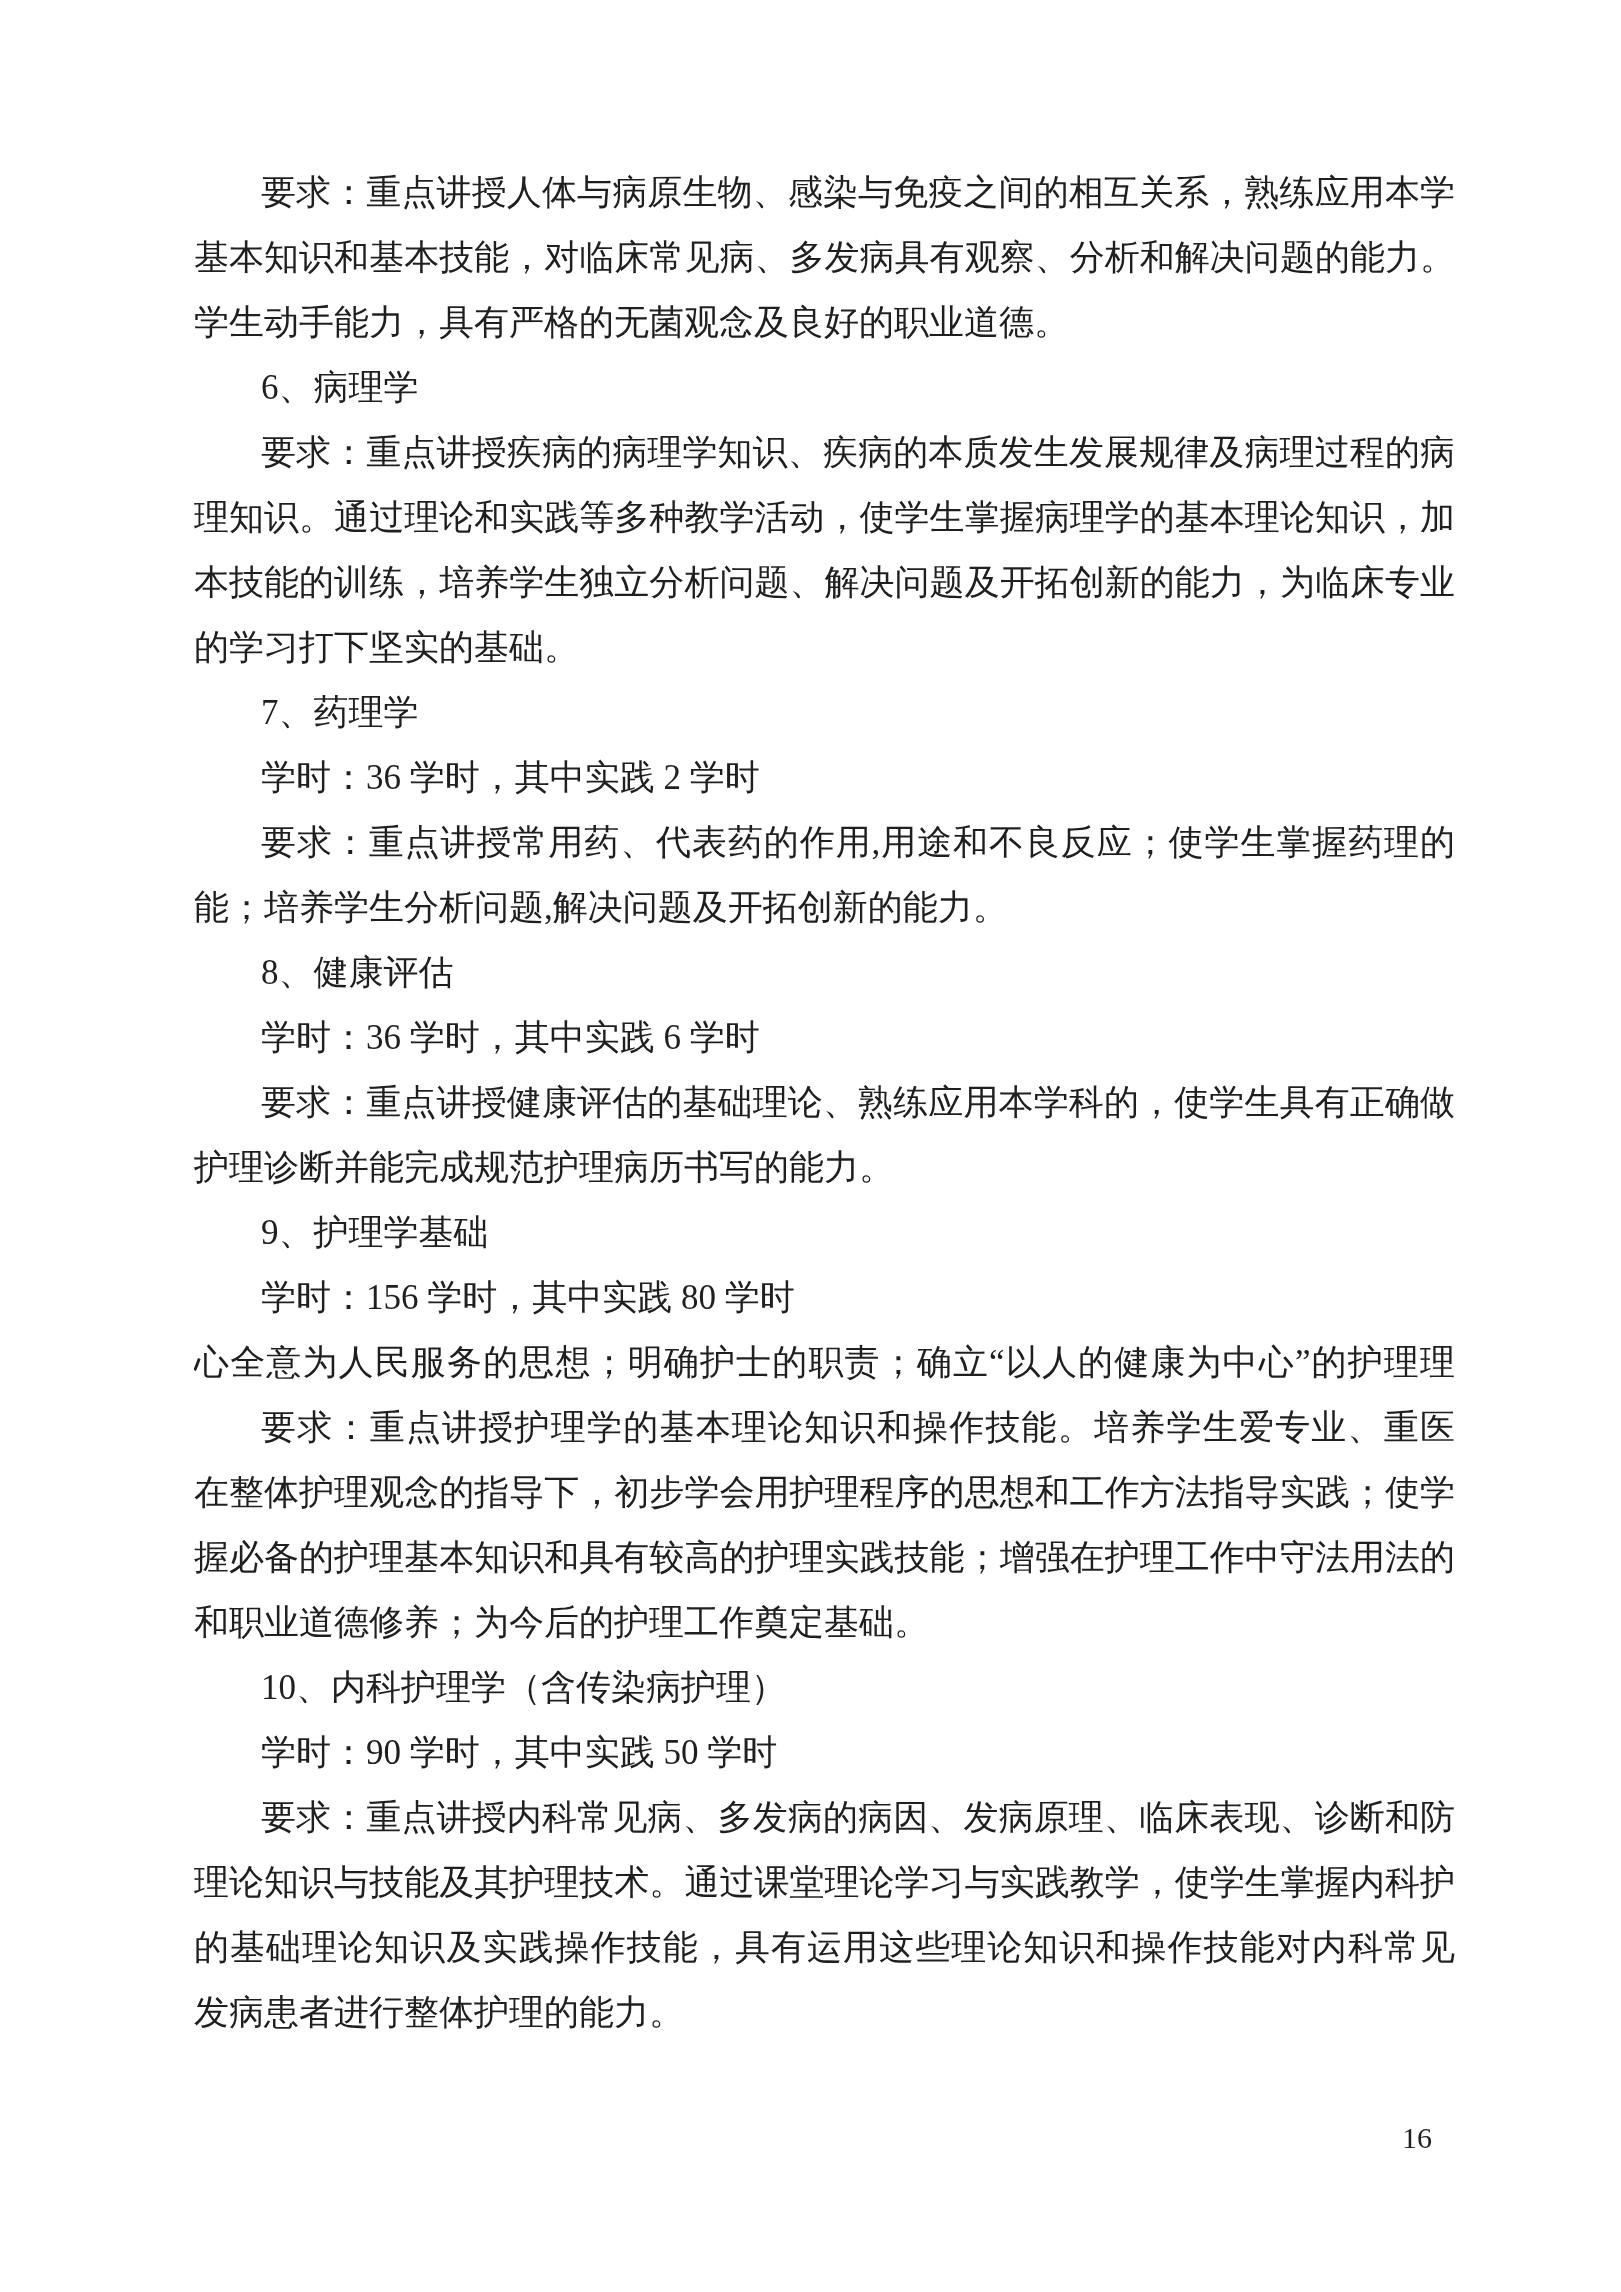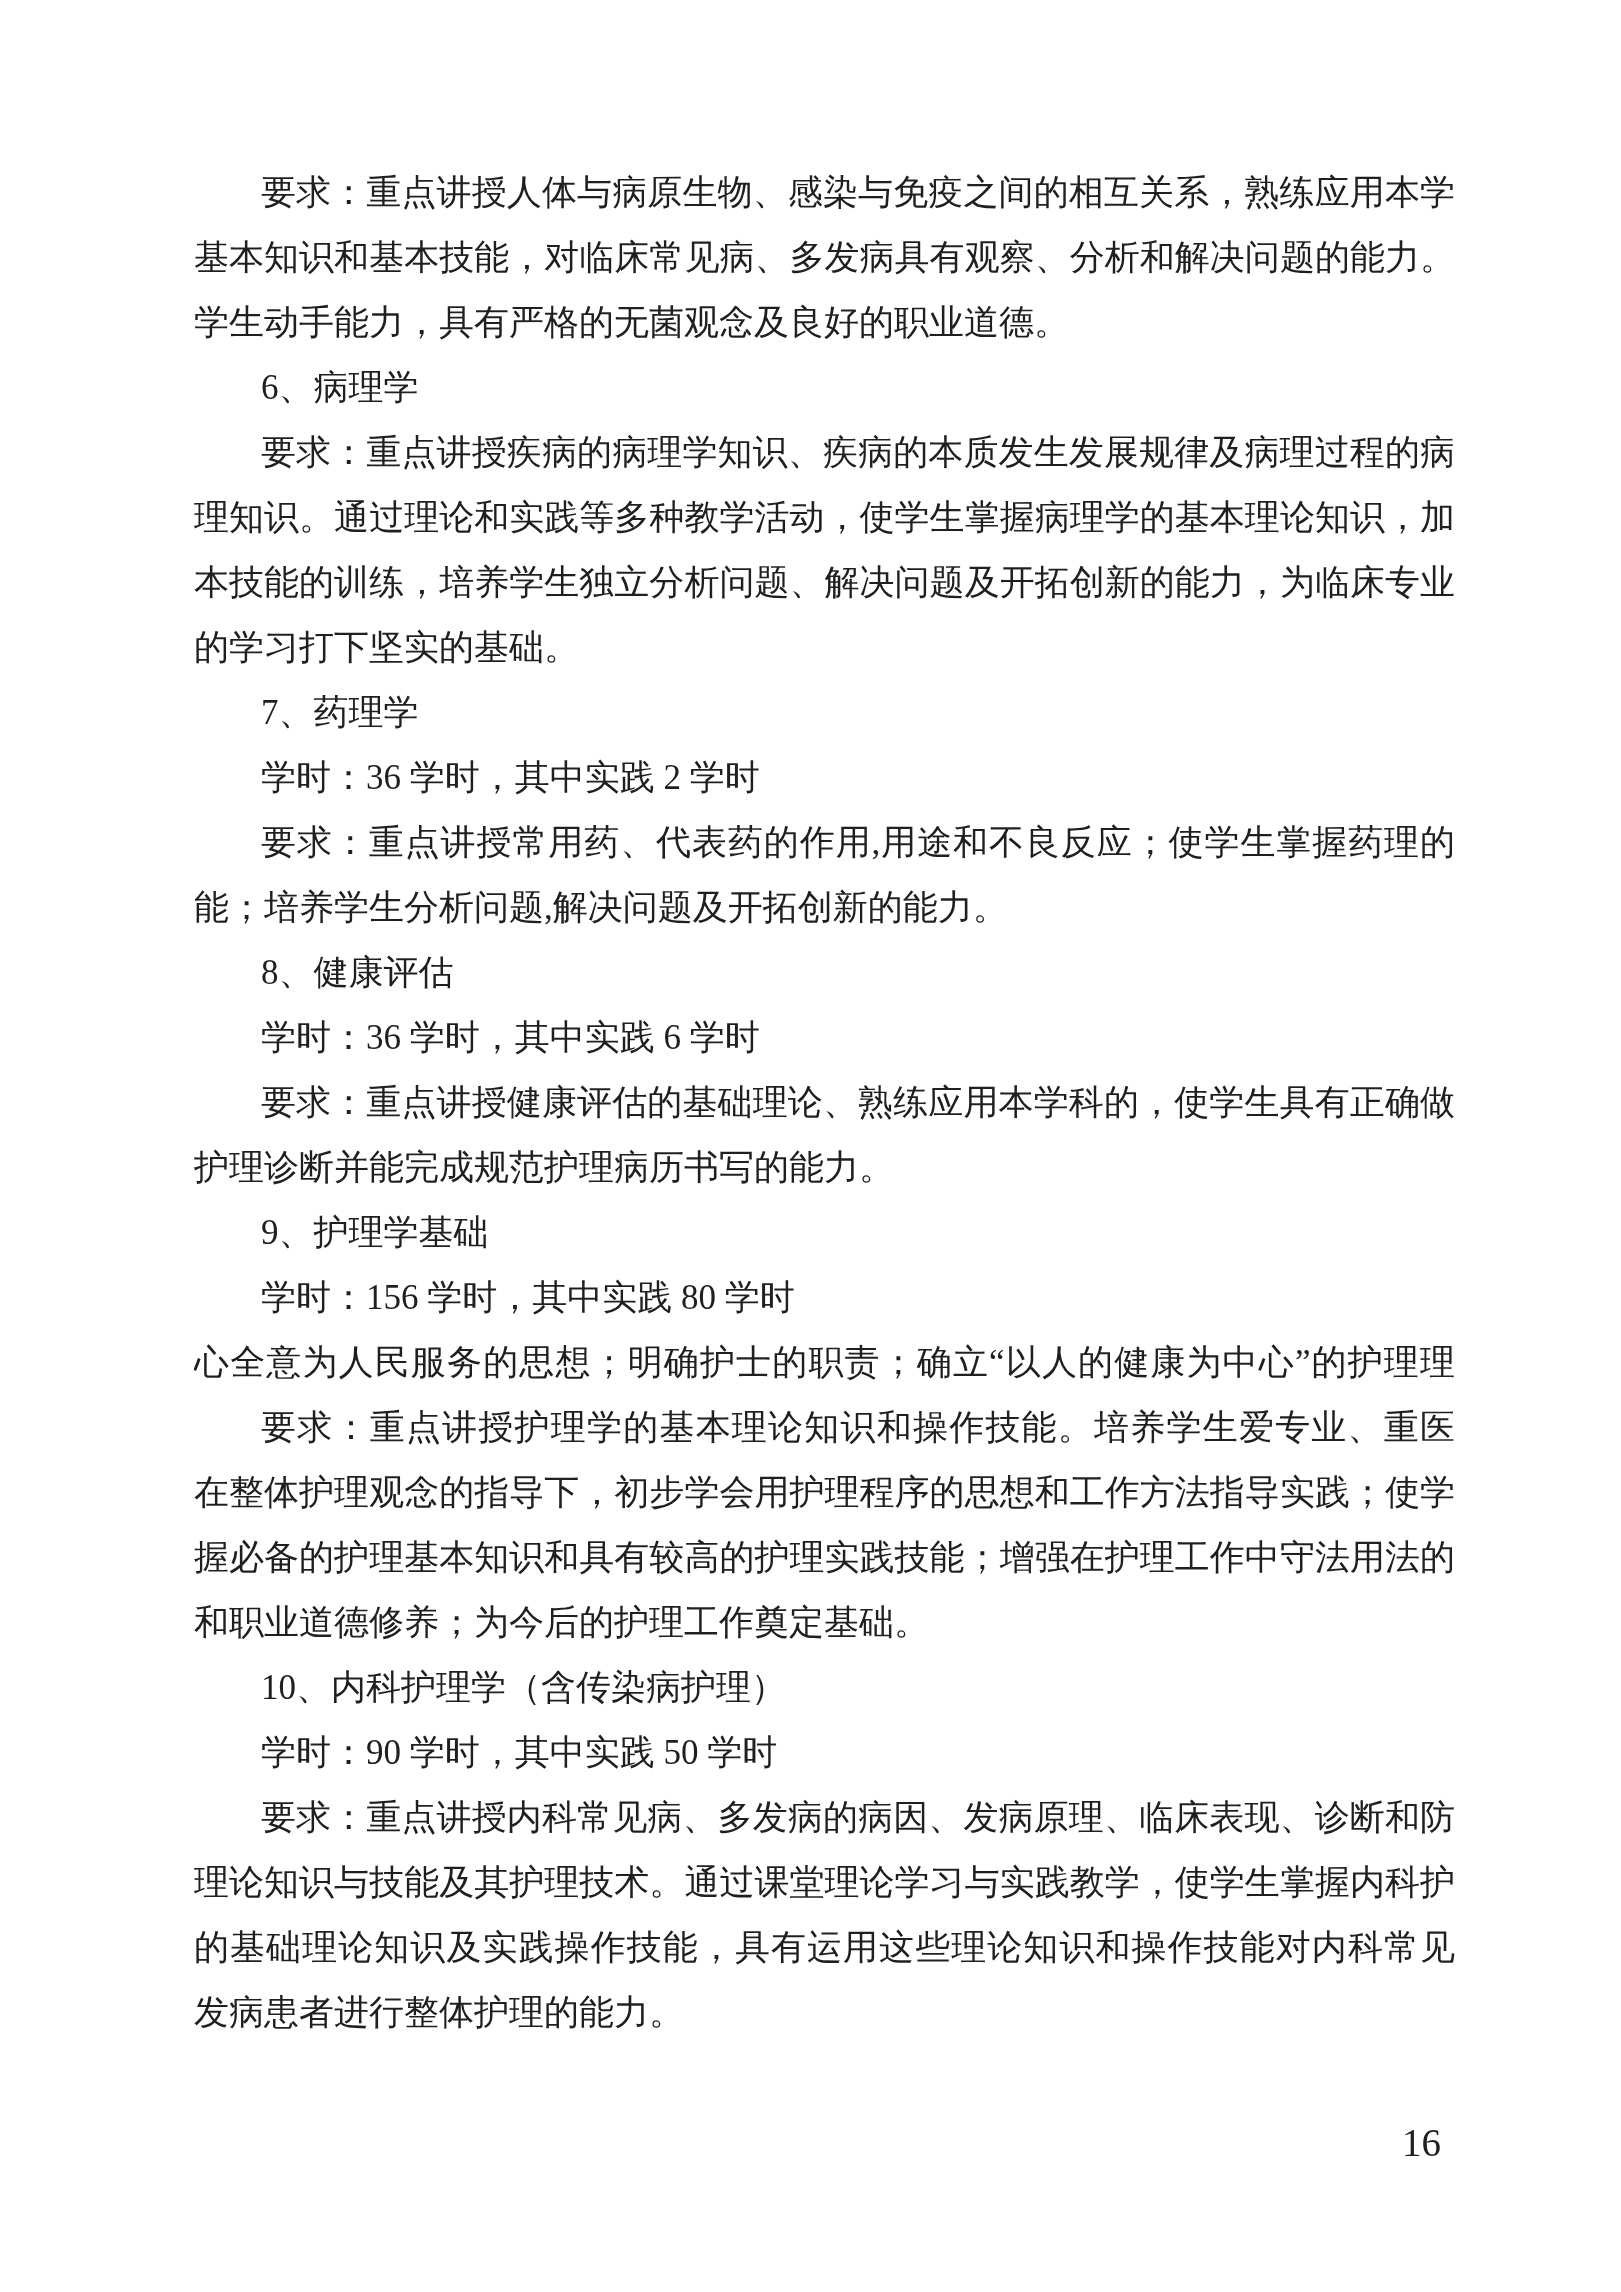--- a/index.html
+++ b/index.html
@@ -34,21 +34,21 @@
     white-space: normal;
     text-align: justify;
     text-align-last: justify;
     text-justify: inter-character;
     overflow: hidden;
   }
   .page-number {
     position: absolute;
     left: 1402px;
     top: 2120px;
-    font-size: 39px;
+    font-size: 30px;
     line-height: 1.2;
     color: #1f1f1f;
   }
 </style>
 </head>
 <body>
 
 <div class="page">
   <div class="content">
 

